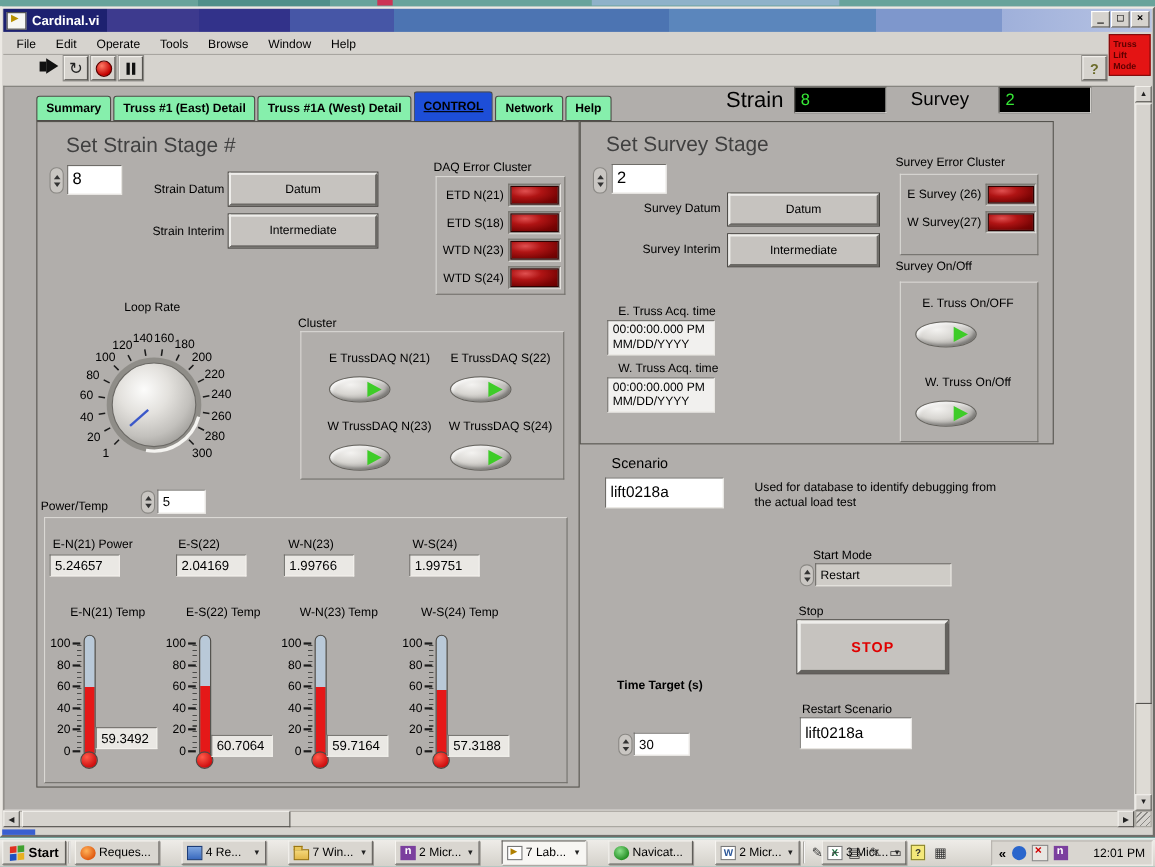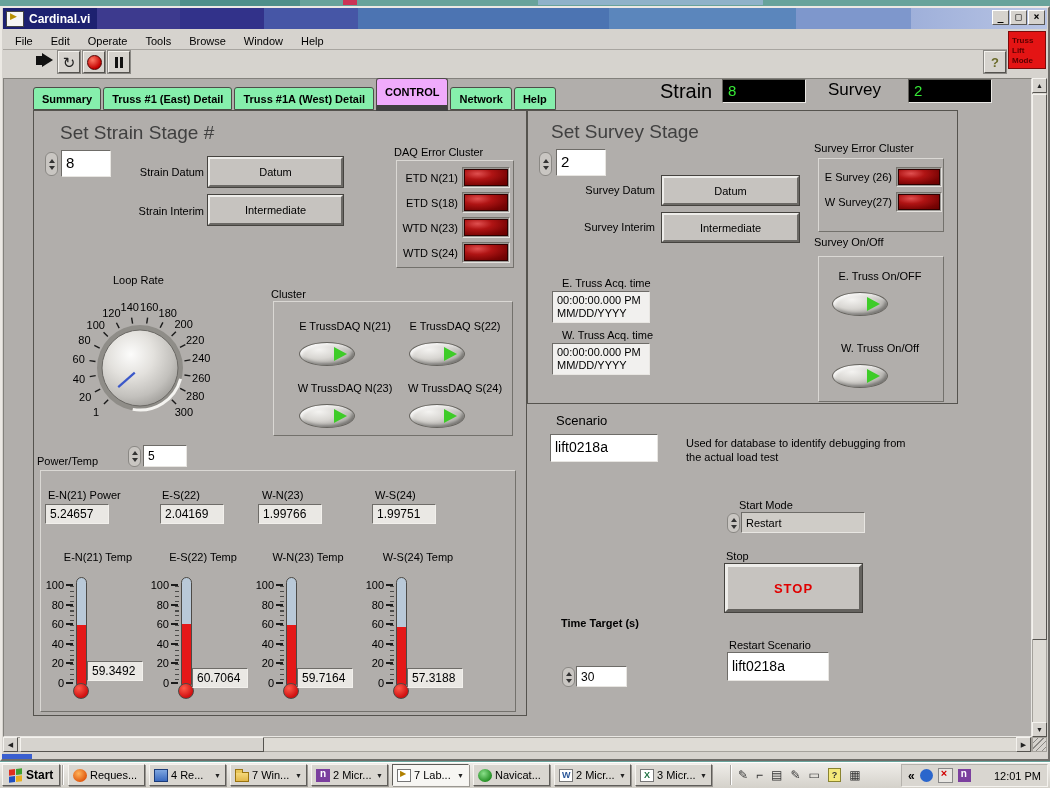--- a/index.html
+++ b/index.html
@@ -21,21 +21,21 @@
   .loop-glyph{font-size:15px;line-height:15px;color:#222;}
   .abort-dot{width:13px;height:13px;border-radius:50%;background:radial-gradient(circle at 35% 30%,#ff7a66,#c40000 70%);border:1px solid #550000;}
   .pause-bar{width:3px;height:11px;background:#111;margin:0 1px;}
   .mode-box{background:#e41414;border:1px solid #7a0a0a;color:#5c0000;font-size:8px;line-height:10px;font-weight:bold;padding:4px 0 0 3px;}
   
   .panel{background:#b1aeab;border:1px solid;border-color:#83817c #e9e7e3 #e9e7e3 #83817c;}
   .frame-box{border:1px solid #55534e;}
   .raised-box{border:1px solid;border-color:#dad8d4 #73716c #73716c #dad8d4;}
   .tabs-row{display:flex;align-items:flex-end;}
   .tab{height:21px;background:#86efac;border:1px solid #4e4c48;border-radius:3px 3px 0 0;font-size:11px;font-weight:bold;display:flex;align-items:center;padding:0 8px;margin-right:2px;margin-bottom:1px;white-space:nowrap;}
-  .tab.active{height:26px;background:#f0abfc;margin-bottom:0;border-bottom:6px solid #404040;z-index:5;}
+  .tab.active{height:26px;background:#1d4ed8;margin-bottom:0;border-bottom:1px solid #404040;z-index:5;text-decoration:underline;}
   .big-title{font-size:19px;color:#404040;white-space:nowrap;}
   .small-label{font-size:11px;white-space:nowrap;}
   .display-black{background:#000;border:1px solid;border-color:#63615c #e9e7e3 #e9e7e3 #63615c;color:#36e836;font-size:15px;padding:2px 5px;box-sizing:border-box;}
   .lv-button{background:#c6c3bf;border:2px solid;border-color:#eeedea #6b6965 #6b6965 #eeedea;box-shadow:0 0 0 1px #45433f;font-size:11px;display:flex;align-items:center;justify-content:center;box-sizing:border-box;}
   .white-field{background:#fff;border:1px solid;border-color:#6e6c68 #e8e6e2 #e8e6e2 #6e6c68;padding-left:4px;box-sizing:border-box;}
   .gray-field{background:#cfccc7;border:1px solid;border-color:#6e6c68 #e8e6e2 #e8e6e2 #6e6c68;padding-left:4px;box-sizing:border-box;font-size:11px;}
   .num-ind{background:#eae8e4;border:1px solid;border-color:#6e6c68 #f2f0ec #f2f0ec #6e6c68;font-size:12px;padding:2px 0 2px 4px;box-sizing:border-box;}
   .acq-box{background:#f1f0ee;border:1px solid;border-color:#6e6c68 #e8e6e2 #e8e6e2 #6e6c68;font-size:11px;line-height:13px;padding:2px 0 2px 4px;box-sizing:border-box;white-space:nowrap;}
   .spinner{width:13px;background:#c9c6c2;border:1px solid #8a8884;border-radius:6px;display:flex;flex-direction:column;align-items:center;justify-content:center;gap:3px;box-sizing:border-box;}
   .spin-up{width:0;height:0;border-left:3px solid transparent;border-right:3px solid transparent;border-bottom:4px solid #333;}
@@ -287,21 +287,21 @@
   <div class="abs start-btn" style="left:2px;top:764px;">
     <span class="flag">
         <i style="background:#e03020;"></i>
         <i style="background:#40a030;"></i>
         <i style="background:#2050c0;"></i>
         <i style="background:#e8b020;"></i>
       </span>
     <span>Start</span>
   </div>
   <div class="abs" style="left:62px;top:765px;width:2px;height:20px;background:#a8a5a0;border-right:1px solid #fff;"></div>
-  <div class="abs" id="taskbar-buttons" style="left:68px;top:764px;display:flex;gap:4px;">
+  <div class="abs" id="taskbar-buttons" style="left:68px;top:764px;display:flex;gap:20px;">
       <div class="task-btn">
         <div class="ticon ticon-firefox"></div>
         <div class="tlabel">Reques...</div>
       </div>
       <div class="task-btn">
         <div class="ticon ticon-network"></div>
         <div class="tlabel">4 Re...</div>
         <div class="task-dd">▼</div>
       </div>
       <div class="task-btn">

